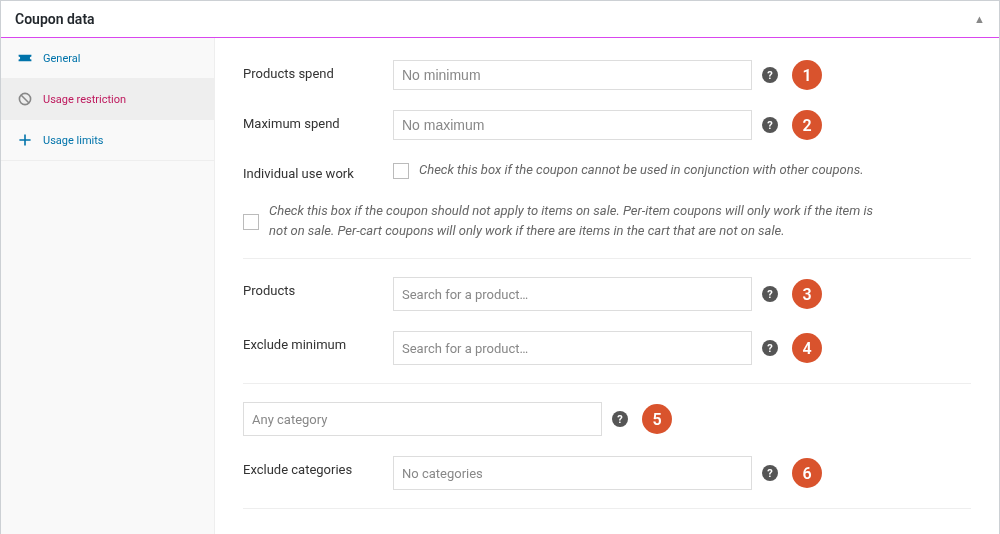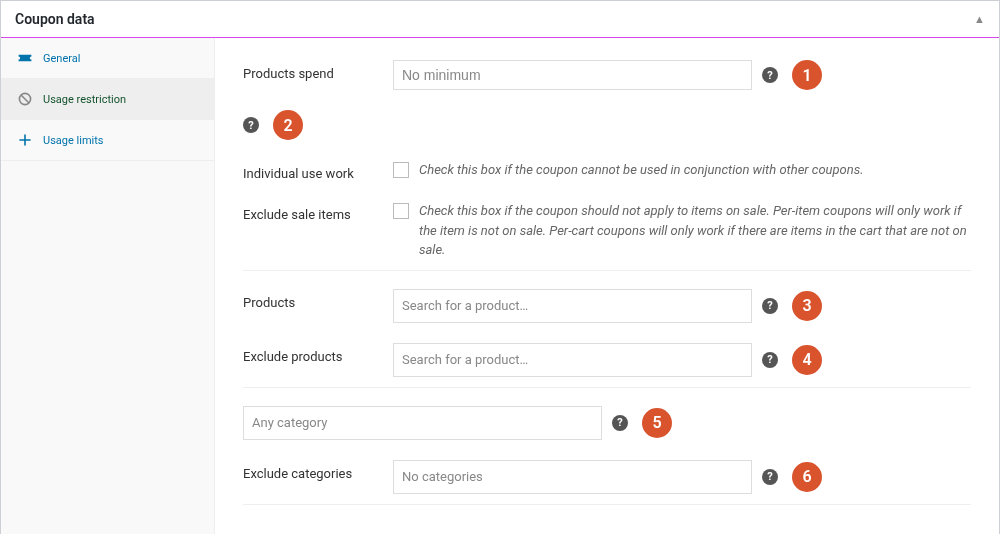--- a/index.html
+++ b/index.html
@@ -4,32 +4,32 @@
   <style>
     * { box-sizing: border-box; margin: 0; padding: 0; }
     body { font-family: -apple-system, BlinkMacSystemFont, "Segoe UI", Roboto, sans-serif; background: #f1f1f1; width: 1000px; height: 534px; overflow: hidden; }
     .panel { background: #fff; border: 1px solid #ccd0d4; margin: 0; }
     .panel-header { display: flex; align-items: center; justify-content: space-between; padding: 10px 14px; border-bottom: 1px solid #d946ef; background: #fff; }
     .panel-title { font-size: 14px; font-weight: 600; color: #23282d; }
     .panel-toggle { color: #888; font-size: 11px; }
     .panel-body { display: flex; min-height: 495px; }
     .sidebar { width: 214px; background: #f9f9f9; border-right: 1px solid #eee; }
     .tab { display: flex; align-items: center; gap: 10px; padding: 12px 16px; font-size: 11px; color: #0073aa; cursor: pointer; border-bottom: 1px solid #eee; }
-    .tab.active { background: #eee; color: #14532d; }
+    .tab.active { background: #eee; color: #be185d; }
     .tab .icon-wrap { width: 16px; height: 16px; display: inline-flex; align-items: center; justify-content: center; }
     .content { flex: 1; padding: 12px 28px 12px 28px; }
     .row { display: flex; align-items: flex-start; padding: 10px 0; }
-    .row.sep { border-top: 1px solid #eee; margin-top: 0; padding-top: 18px; }
+    .row.sep { border-top: 1px solid #eee; margin-top: 8px; padding-top: 18px; }
     .label { width: 150px; font-size: 13px; color: #333; padding-top: 6px; }
     .field-wrap { display: flex; align-items: center; gap: 10px; flex: 1; }
     .field { width: 359px; }
     input.text-input { width: 100%; height: 30px; border: 1px solid #ddd; padding: 4px 8px; font-size: 14px; color: #555; }
     input.text-input::placeholder { color: #888; }
     .select-box { width: 100%; height: 34px; border: 1px solid #ddd; padding: 6px 8px; font-size: 13px; color: #888; background: #fff; display: flex; align-items: center; }
-    .checkbox-wrap { display: flex; align-items: flex-start; gap: 10px; flex: 1; }
+    .checkbox-wrap { display: flex; align-items: center; gap: 10px; flex: 1; }
     .checkbox { width: 16px; height: 16px; border: 1px solid #bbb; background: #fff; flex-shrink: 0; margin-top: 2px; }
     .desc { font-size: 13px; color: #666; font-style: italic; line-height: 1.5; max-width: 620px; }
     .help { width: 16px; height: 16px; border-radius: 50%; background: #555; color: #fff; font-size: 11px; font-weight: bold; display: inline-flex; align-items: center; justify-content: center; cursor: help; flex-shrink: 0; }
     .callout { width: 30px; height: 30px; border-radius: 50%; background: #d9532d; color: #fff; font-size: 16px; font-weight: 600; display: inline-flex; align-items: center; justify-content: center; margin-left: 4px; flex-shrink: 0; }
     .icon-general svg, .icon-restriction svg, .icon-limits svg { width: 16px; height: 16px; }
   </style>
 </head>
 <body>
 
 <div class="panel">
@@ -71,55 +71,56 @@
       <div class="row">
         <div class="label">Products spend</div>
         <div class="field-wrap">
           <div class="field"><input type="text" class="text-input" placeholder="No minimum" style=""></div>
           <span class="help">?</span>
           <span class="callout">1</span>
         </div>
       </div>
 
       <div class="row">
+        <div class="label">Maximum spend</div>
         <div class="field-wrap">
+          <div class="field"><input type="text" class="text-input" placeholder="No maximum" style=""></div>
           <span class="help">?</span>
           <span class="callout">2</span>
         </div>
       </div>
 
       <div class="row">
         <div class="label">Individual use work</div>
         <div class="checkbox-wrap">
           <div class="checkbox"></div>
           <div class="desc">Check this box if the coupon cannot be used in conjunction with other coupons.</div>
         </div>
       </div>
 
       <div class="row">
-        <div class="label">Exclude sale items</div>
         <div class="checkbox-wrap">
           <div class="checkbox"></div>
           <div class="desc">Check this box if the coupon should not apply to items on sale. Per-item coupons will only work if the item is not on sale. Per-cart coupons will only work if there are items in the cart that are not on sale.</div>
         </div>
       </div>
 
       <div class="row sep">
         <div class="label">Products</div>
         <div class="field-wrap">
           <div class="field">
               <div class="select-box">Search for a product…</div>
             </div>
           <span class="help">?</span>
           <span class="callout">3</span>
         </div>
       </div>
 
       <div class="row">
-        <div class="label">Exclude products</div>
+        <div class="label">Exclude minimum</div>
         <div class="field-wrap">
           <div class="field">
               <div class="select-box">Search for a product…</div>
             </div>
           <span class="help">?</span>
           <span class="callout">4</span>
         </div>
       </div>
 
       <div class="row sep">

